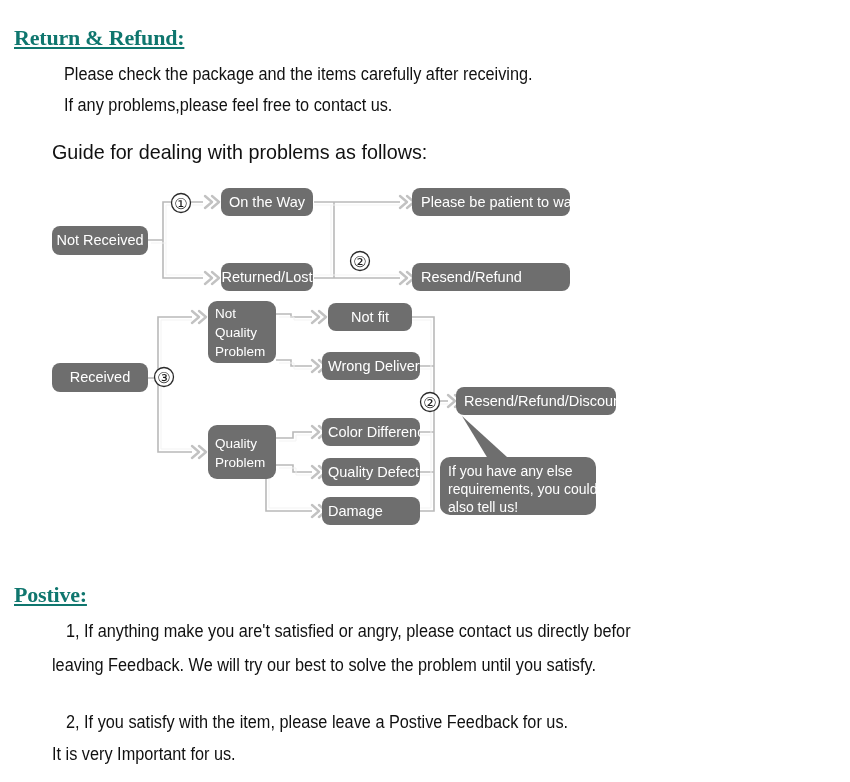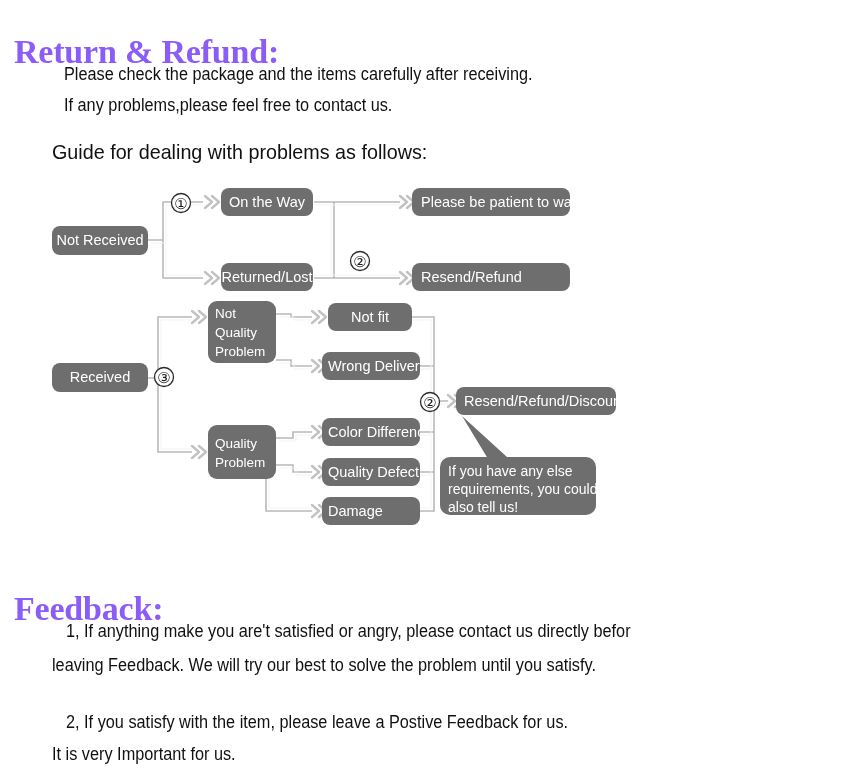--- a/index.html
+++ b/index.html
@@ -13,24 +13,25 @@
     position: relative;
     font-family: "Liberation Sans", sans-serif;
     color: #111111;
     overflow: hidden;
   }
 
   .section-title {
     position: absolute;
     font-family: "Liberation Serif", serif;
     font-weight: bold;
-    color: #8b5cf6;
-    font-size: 34px;
+    color: #0f766e;
+    font-size: 22px;
     letter-spacing: -0.2px;
     white-space: nowrap;
+    text-decoration: underline;
   }
   #title-return { left: 14px; top: 10px; }
   #title-feedback { left: 14px; top: 567px; }
 
   .body-line {
     position: absolute;
     font-family: "Liberation Sans", sans-serif;
     font-size: 17.5px;
     color: #111111;
     white-space: nowrap;
@@ -250,18 +251,18 @@
   <g>
     <path class="bubble" d="M 462 236 L 520 289 L 496 292 Z"></path>
     <rect class="bubble" x="440" y="277" width="156" height="58" rx="10"></rect>
     <text class="bubble-text" x="448" y="296">If you have any else</text>
     <text class="bubble-text" x="448" y="314">requirements, you could</text>
     <text class="bubble-text" x="448" y="332">also tell us!</text>
   </g>
 
 </svg>
 
-<h1 class="section-title" id="title-feedback">Feedback:</h1>
+<h1 class="section-title" id="title-feedback">Postive:</h1>
 
 <div class="body-line" id="fb-1">1, If anything make you are't satisfied or angry, please contact us directly befor</div>
 <div class="body-line" id="fb-2">leaving Feedback. We will try our best to solve the problem until you satisfy.</div>
 <div class="body-line" id="fb-3">2, If you satisfy with the item, please leave a Postive Feedback for us.</div>
 <div class="body-line" id="fb-4">It is very Important for us.</div>
 
 </body></html>

